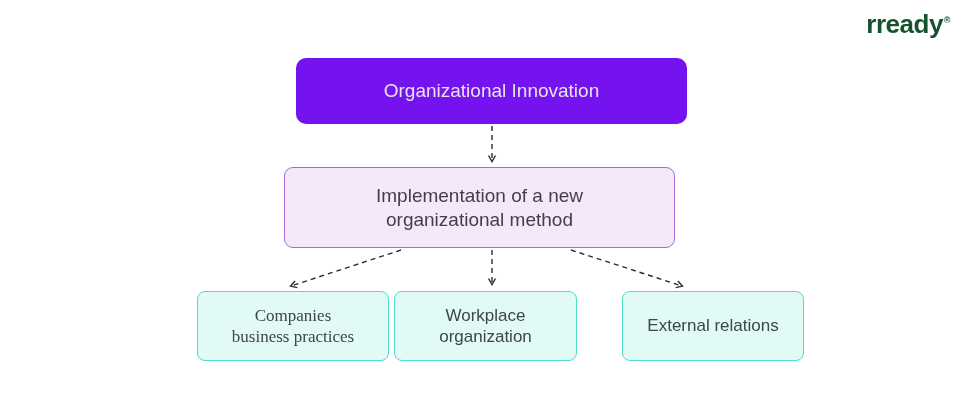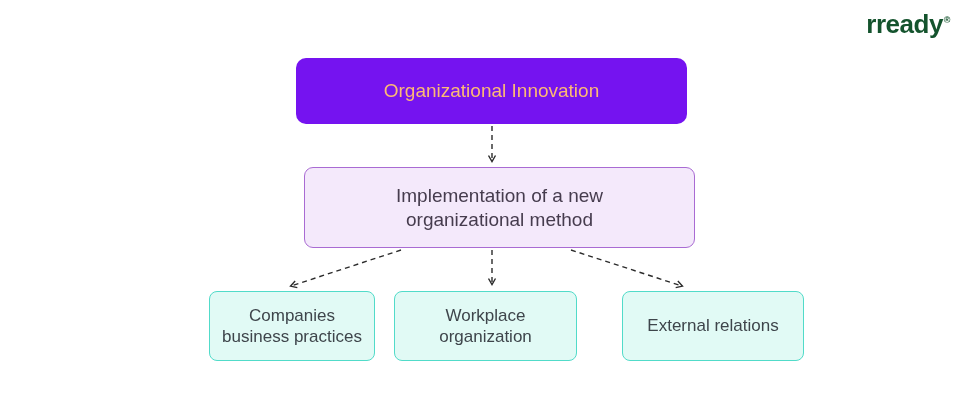--- a/index.html
+++ b/index.html
@@ -47,48 +47,48 @@
     box-sizing: border-box;
     white-space: pre-line;
     line-height: 1.25;
   }
   .node-root {
     left: 296px;
     top: 58px;
     width: 391px;
     height: 66px;
     background: #7513f0;
-    color: #fdba74;
+    color: #e5e5e5;
     border-radius: 10px;
     font-size: 19px;
     font-weight: 500;
   }
   .node-middle {
-    left: 304px;
+    left: 284px;
     top: 167px;
     width: 391px;
     height: 81px;
     background: #f4e9fb;
     border: 1.5px solid #a96bd3;
     color: #463c4e;
     border-radius: 9px;
     font-size: 19px;
     font-weight: 500;
   }
   .node-leaf {
     top: 291px;
     height: 70px;
     background: #e1faf5;
     border: 1.5px solid #51dbc9;
     color: #3e454b;
     border-radius: 8px;
     font-size: 17px;
     font-weight: 500;
   }
-  .leaf-0 { left: 209px; width: 166px; }
+  .leaf-0 { left: 197px; width: 192px; font-family: Liberation Serif, serif; }
   .leaf-1 { left: 394px; width: 183px; }
   .leaf-2 { left: 590px; width: 182px; margin-left: 32px; }
 </style>
 </head>
 <body>
 
 <div class="canvas">
 
   <svg class="connectors" width="970" height="420" viewBox="0 0 970 420" aria-hidden="true">
     <defs>

